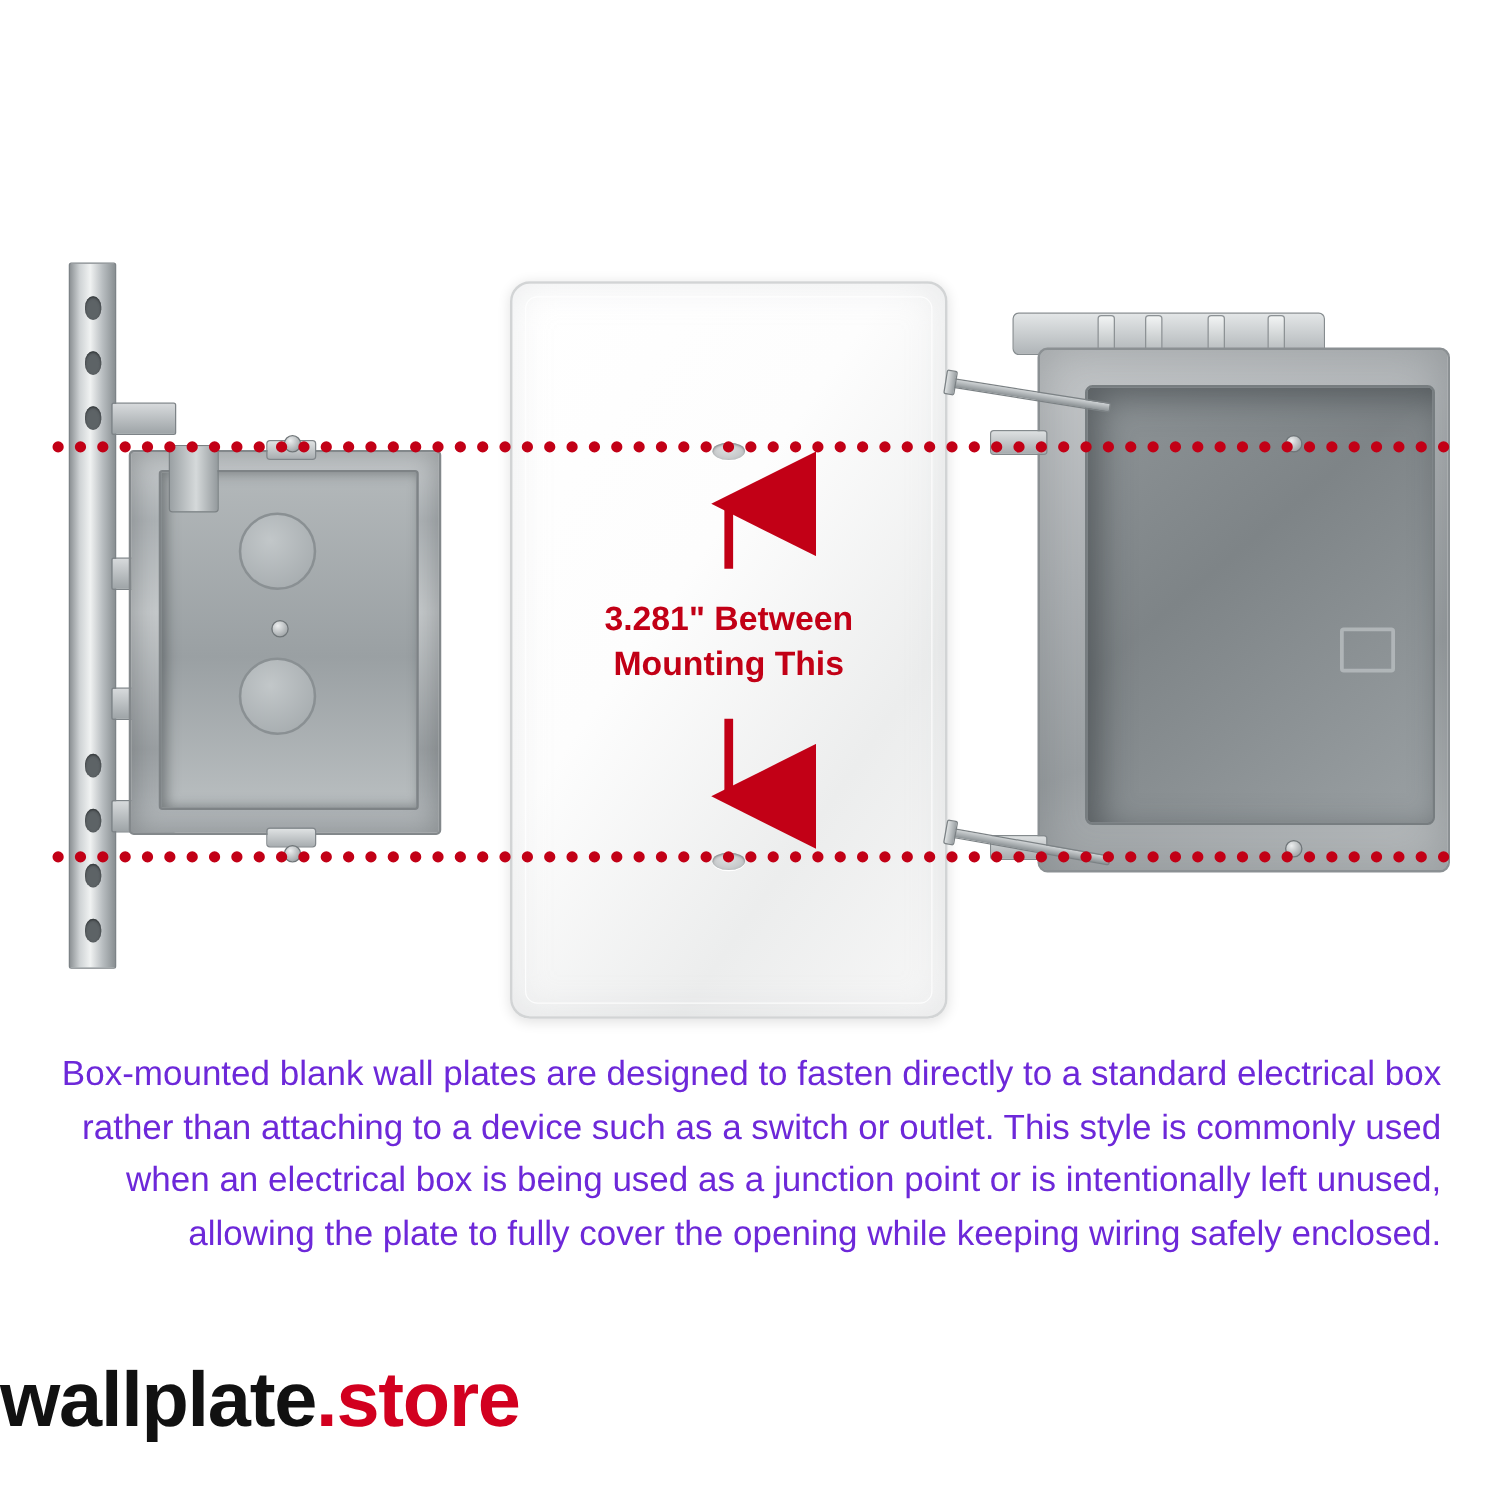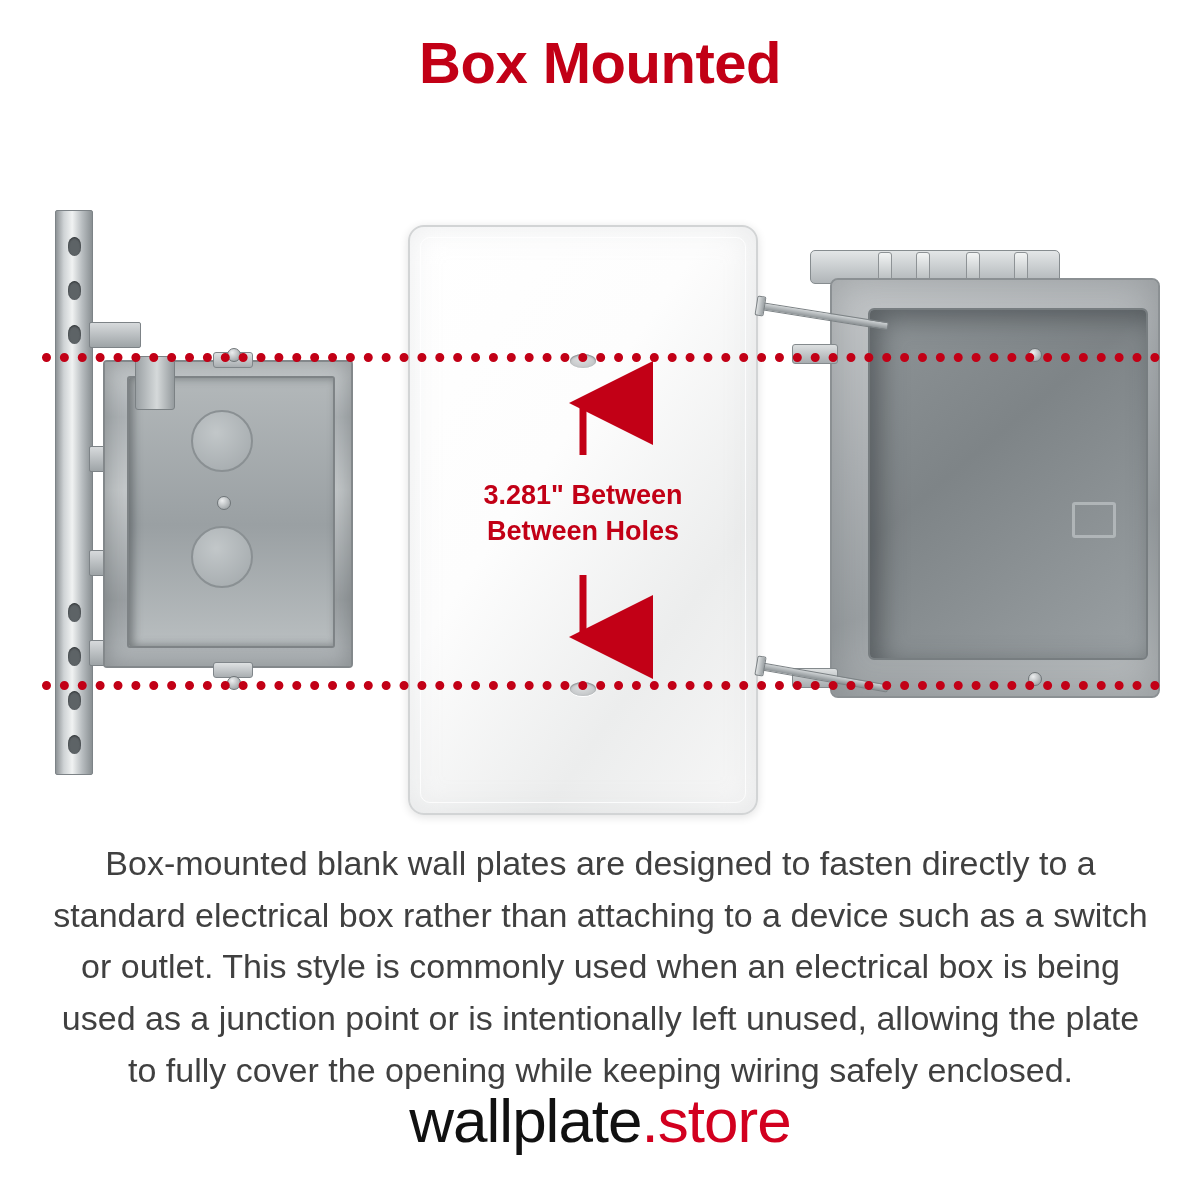--- a/index.html
+++ b/index.html
@@ -247,46 +247,44 @@
     border-top: 9px dotted #c20016;
   }
   .dotline.top { top: 148px; }
   .dotline.bottom { top: 476px; }
 
   
   .body-text {
     position: absolute;
     top: 838px; left: 48px;
     width: 1105px;
-    font-size: 34px;
-    color: #404040;
+    font-size: 28px;
+    color: #6d28d9;
     line-height: 1.52;
-    text-align: center;
+    text-align: right;
   }
 
   
   .logo {
     position: absolute;
     bottom: 48px; left: 0; width: 1200px;
-    text-align: center;
     font-size: 62px;
-    font-weight: normal;
+    font-weight: bold;
     letter-spacing: -1px;
     line-height: 1;
   }
   .logo .w { color: #111111; }
   .logo .dot { color: #d2001f; }
   .logo .s { color: #d2001f; }
 </style>
 </head>
 <body>
 
 <div id="page">
 
-  <div class="title">Box Mounted</div>
 
   <div class="stage">
 
     <div class="metal-group">
       <div class="bracket">
         <div class="hole" style="top:26px"></div>
         <div class="hole" style="top:70px"></div>
         <div class="hole" style="top:114px"></div>
         <div class="hole" style="top:392px"></div>
         <div class="hole" style="top:436px"></div>
@@ -325,21 +323,21 @@
           </marker>
           <marker id="arrDn" markerWidth="12" markerHeight="12" refX="6" refY="10" orient="auto">
             <path d="M6 12 L0 0 L12 0 Z" fill="#c20016"></path>
           </marker>
         </defs>
         <line x1="175" y1="230" x2="175" y2="178" stroke="#c20016" stroke-width="7" marker-end="url(#arrUp)"></line>
         <line x1="175" y1="350" x2="175" y2="412" stroke="#c20016" stroke-width="7" marker-end="url(#arrDn)"></line>
       </svg>
       <div class="dim-label">
         <span>3.281" Between</span><br>
-        <span>Between Holes</span>
+        <span>Mounting This</span>
       </div>
     </div>
 
     <div class="plastic-group">
       <div class="plastic-lip"></div>
       <div class="lip-rib" style="left:108px"></div>
       <div class="lip-rib" style="left:146px"></div>
       <div class="lip-rib" style="left:196px"></div>
       <div class="lip-rib" style="left:244px"></div>
       <div class="plastic-box">

